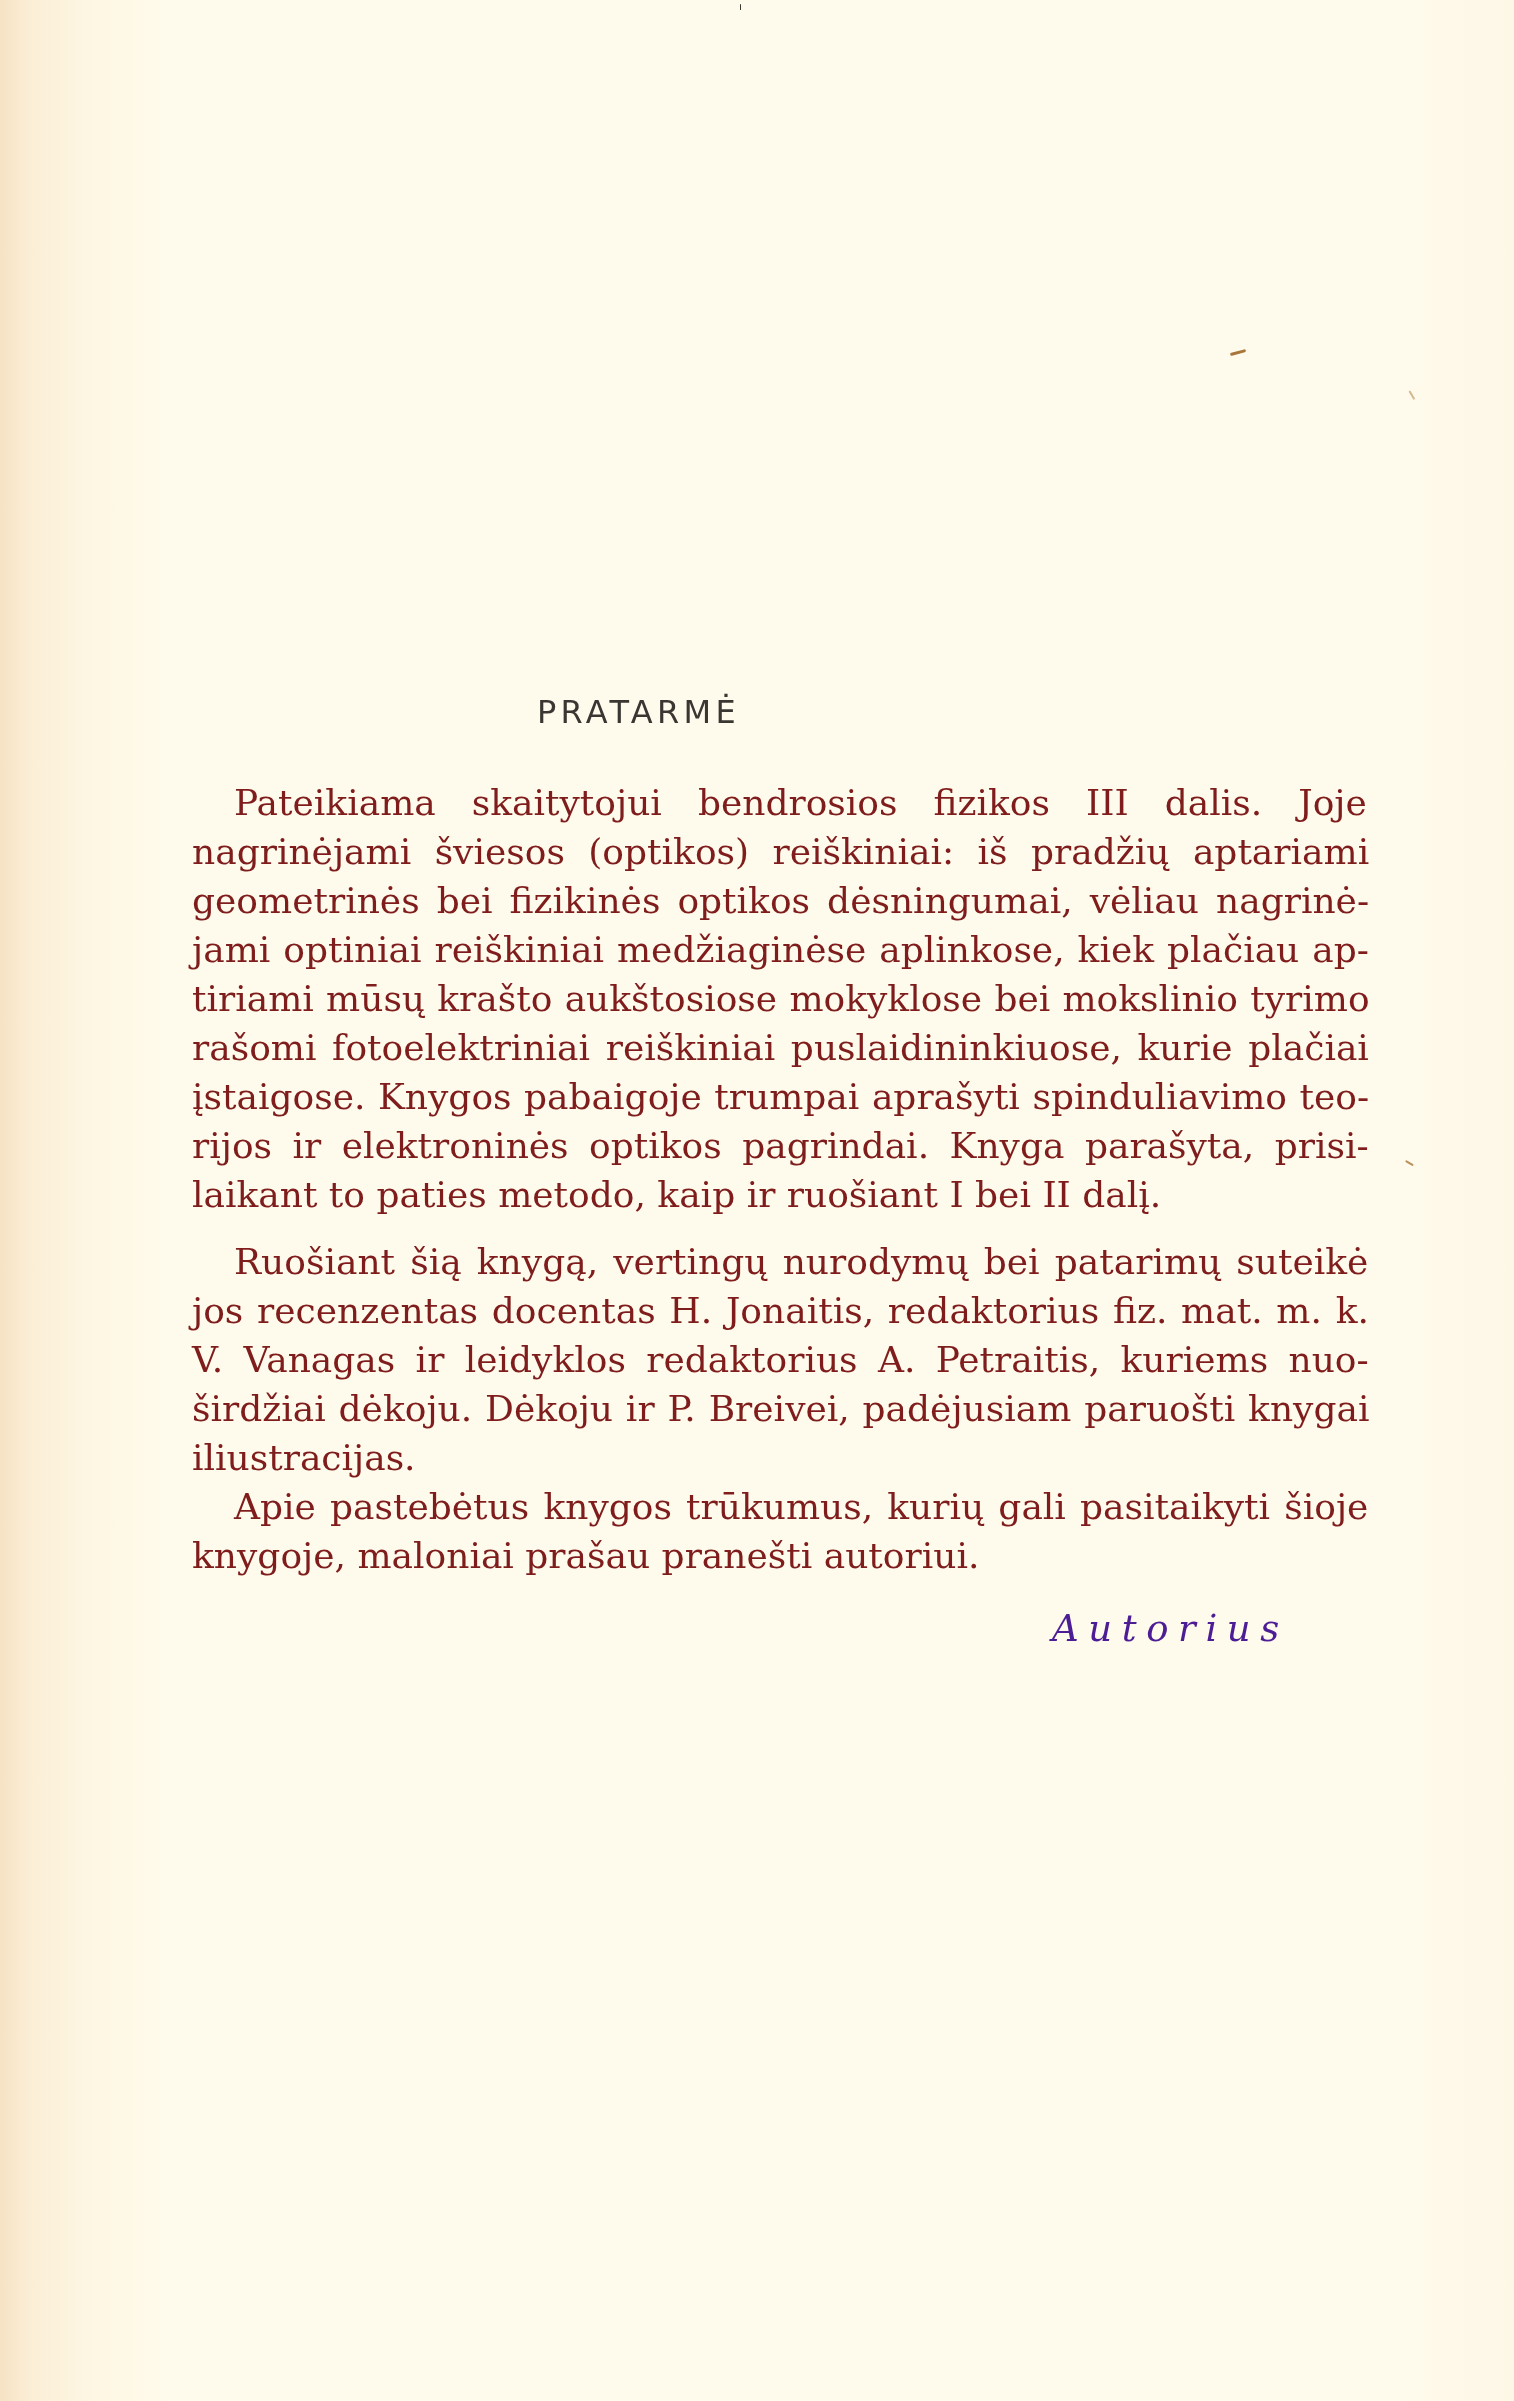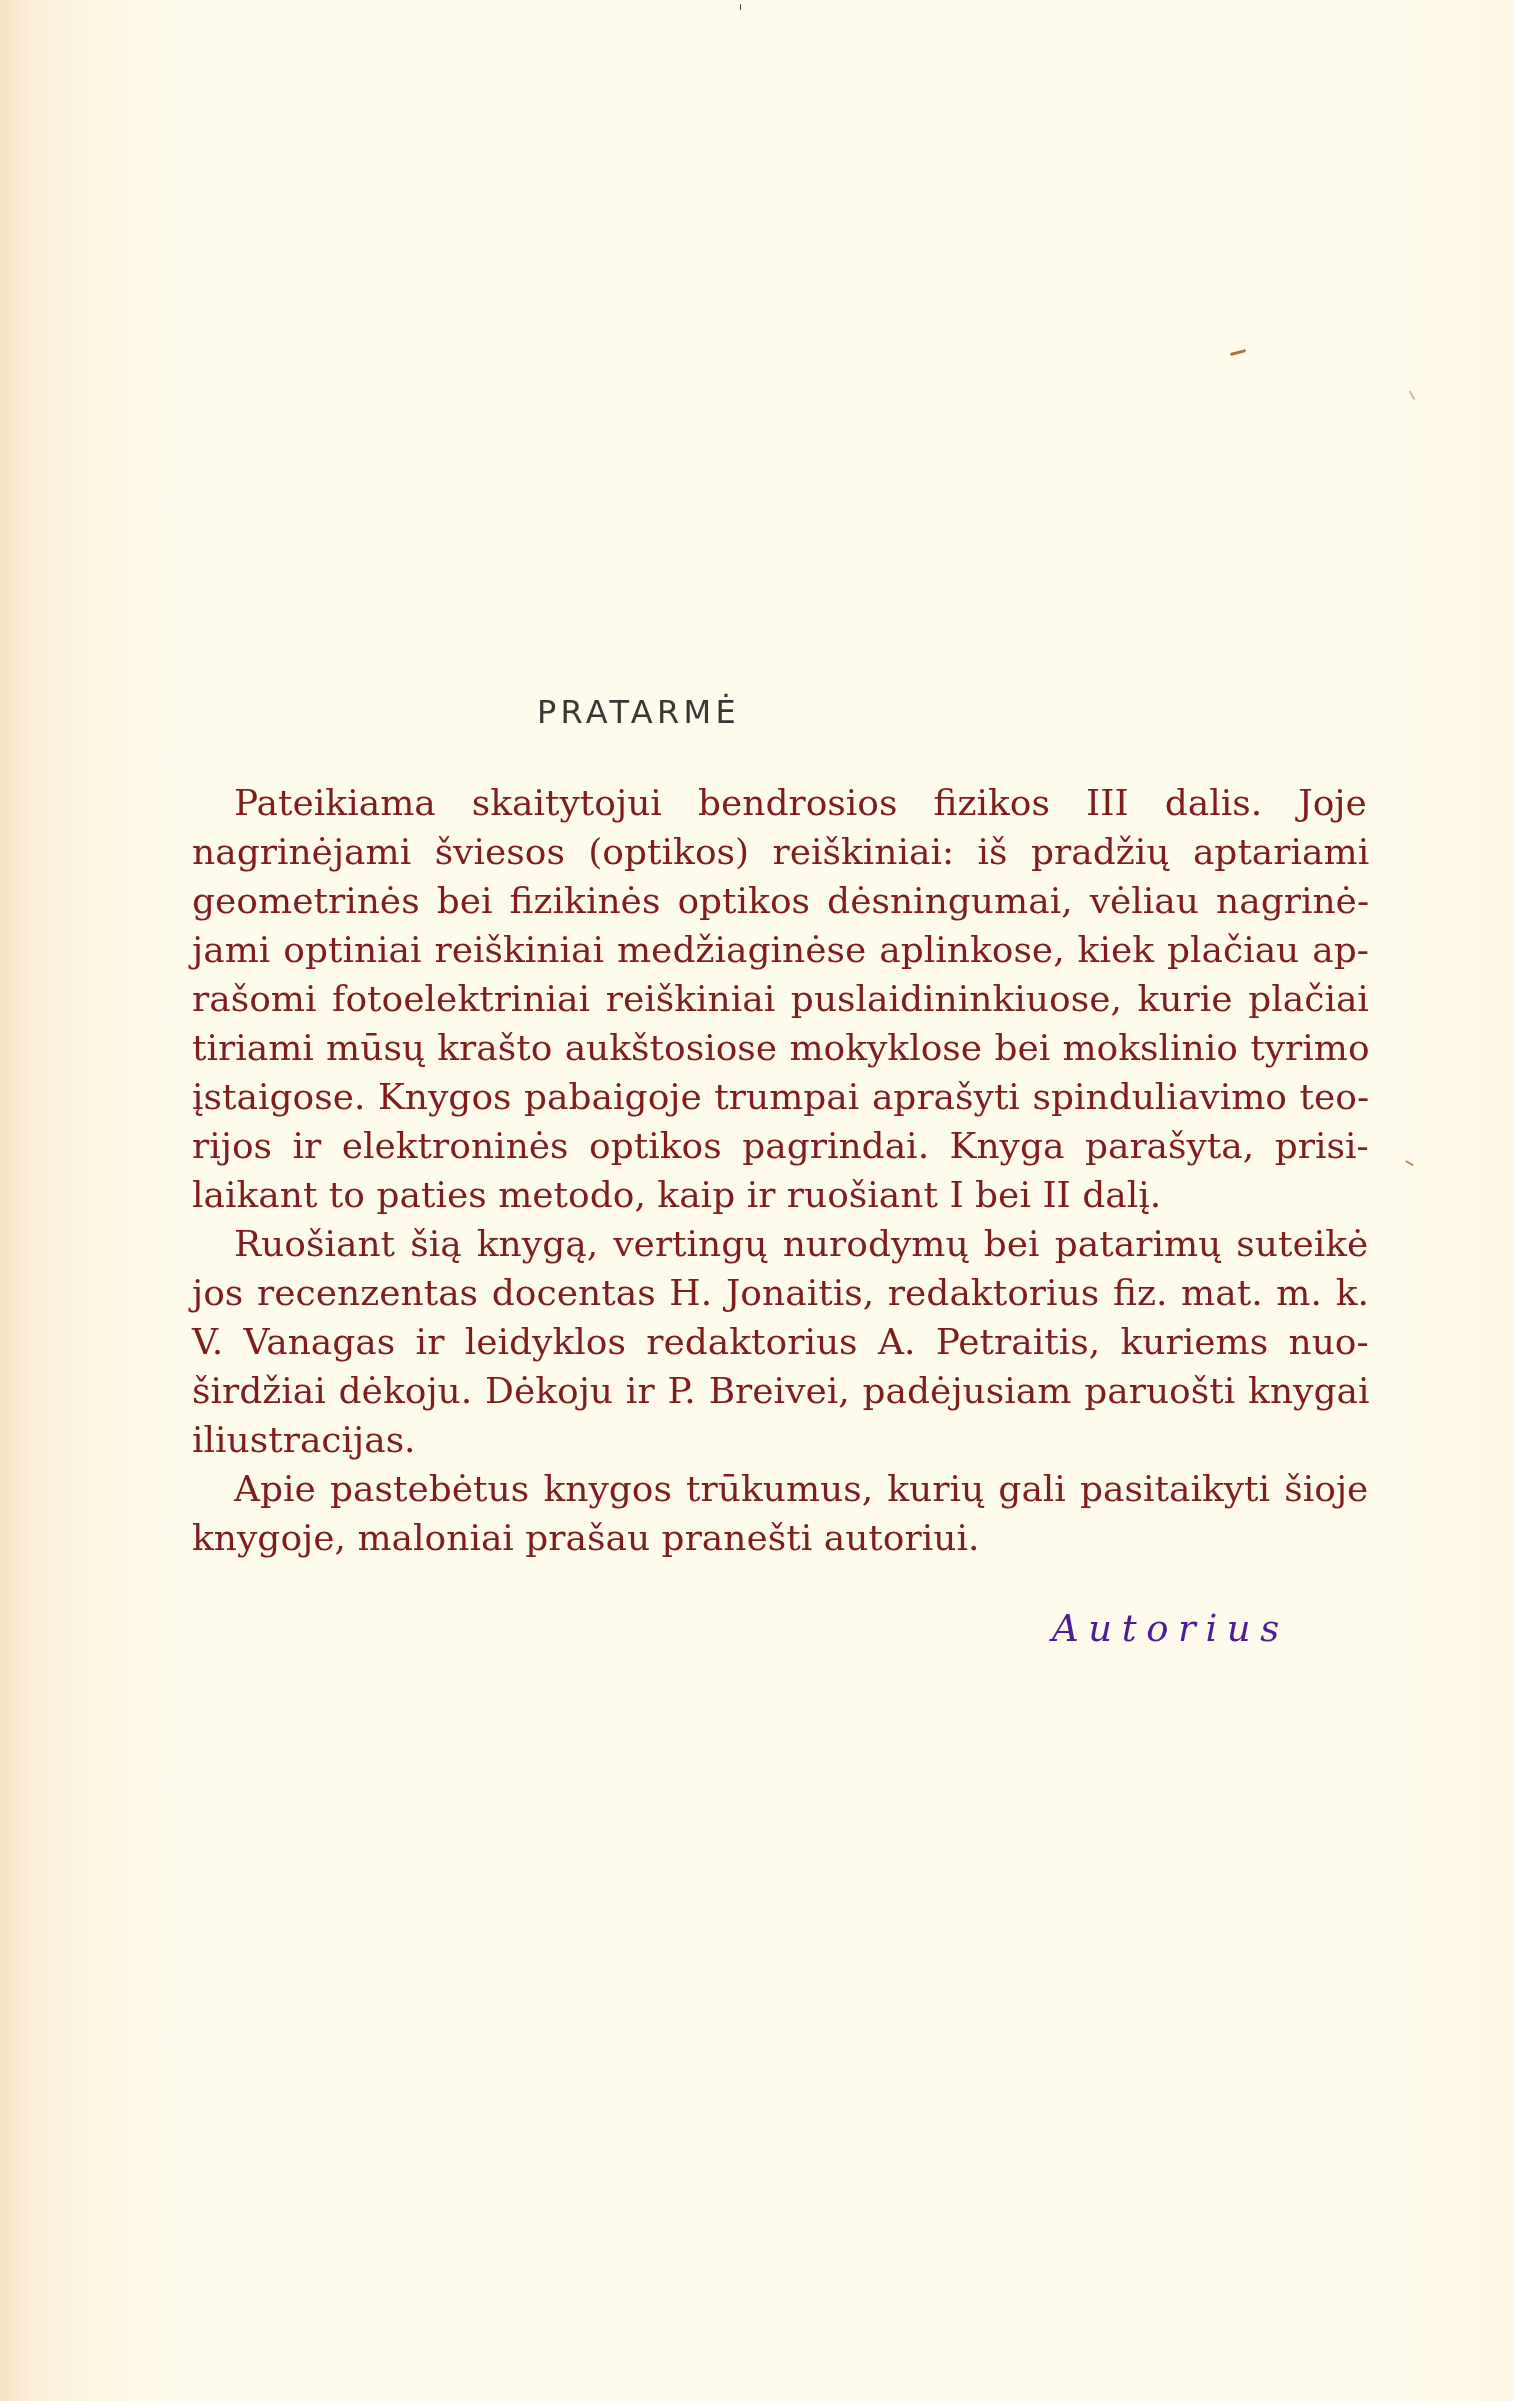--- a/index.html
+++ b/index.html
@@ -89,28 +89,28 @@
   <span class="speck c"></span>
 
   <h1 class="title">PRATARMĖ</h1>
 
   <div class="body-text">
     <div>
       <span class="line indent" style="display: block; word-spacing: 24.6px; text-align: left; text-align-last: left;">Pateikiama skaitytojui bendrosios fizikos III dalis. Joje</span>
       <span class="line" style="display: block; word-spacing: 12px; text-align: left; text-align-last: left;">nagrinėjami šviesos (optikos) reiškiniai: iš pradžių aptariami</span>
       <span class="line" style="display: block; word-spacing: 5.6px; text-align: right; text-align-last: left;">geometrinės bei fizikinės optikos dėsningumai, vėliau nagrinė-</span>
       <span class="line" style="display: block; word-spacing: 1.5px; text-align: left; text-align-last: left;">jami optiniai reiškiniai medžiaginėse aplinkose, kiek plačiau ap-</span>
+      <span class="line" style="display: block; word-spacing: 0.8px; text-align: left; text-align-last: left;">tiriami mūsų krašto aukštosiose mokyklose bei mokslinio tyrimo</span>
       <span class="line" style="display: block; word-spacing: 4.2px; text-align: left; text-align-last: left;">rašomi fotoelektriniai reiškiniai puslaidininkiuose, kurie plačiai</span>
-      <span class="line" style="display: block; word-spacing: 0.8px; text-align: left; text-align-last: left;">tiriami mūsų krašto aukštosiose mokyklose bei mokslinio tyrimo</span>
       <span class="line" style="display: block; word-spacing: 1.1px; text-align: left; text-align-last: left;">įstaigose. Knygos pabaigoje trumpai aprašyti spinduliavimo teo-</span>
       <span class="line" style="display: block; word-spacing: 9px; text-align: left; text-align-last: left;">rijos ir elektroninės optikos pagrindai. Knyga parašyta, prisi-</span>
       <span class="line last" style="display: block;">laikant to paties metodo, kaip ir ruošiant I bei II dalį.</span>
     </div>
     <div>
-      <span class="line indent" style="display: block; word-spacing: 3.7px; text-align: left; text-align-last: left;">Ruošiant šią knygą, vertingų nurodymų bei patarimų suteikė</span>
+      <span class="line indent" style="display: block; word-spacing: 3.7px; text-align: left; text-align-last: left; margin-top: 18px;">Ruošiant šią knygą, vertingų nurodymų bei patarimų suteikė</span>
       <span class="line" style="display: block; word-spacing: 2.3px; text-align: center; text-align-last: left;">jos recenzentas docentas H. Jonaitis, redaktorius fiz. mat. m. k.</span>
       <span class="line" style="display: block; word-spacing: 8.9px; text-align: left; text-align-last: left;">V. Vanagas ir leidyklos redaktorius A. Petraitis, kuriems nuo-</span>
       <span class="line" style="display: block; word-spacing: 1.4px; text-align: left; text-align-last: left;">širdžiai dėkoju. Dėkoju ir P. Breivei, padėjusiam paruošti knygai</span>
       <span class="line last" style="display: block;">iliustracijas.</span>
     </div>
     <div>
       <span class="line indent" style="display: block; word-spacing: 2.7px; text-align: left; text-align-last: left;">Apie pastebėtus knygos trūkumus, kurių gali pasitaikyti šioje</span>
       <span class="line last" style="display: block;">knygoje, maloniai prašau pranešti autoriui.</span>
     </div>
   </div>

